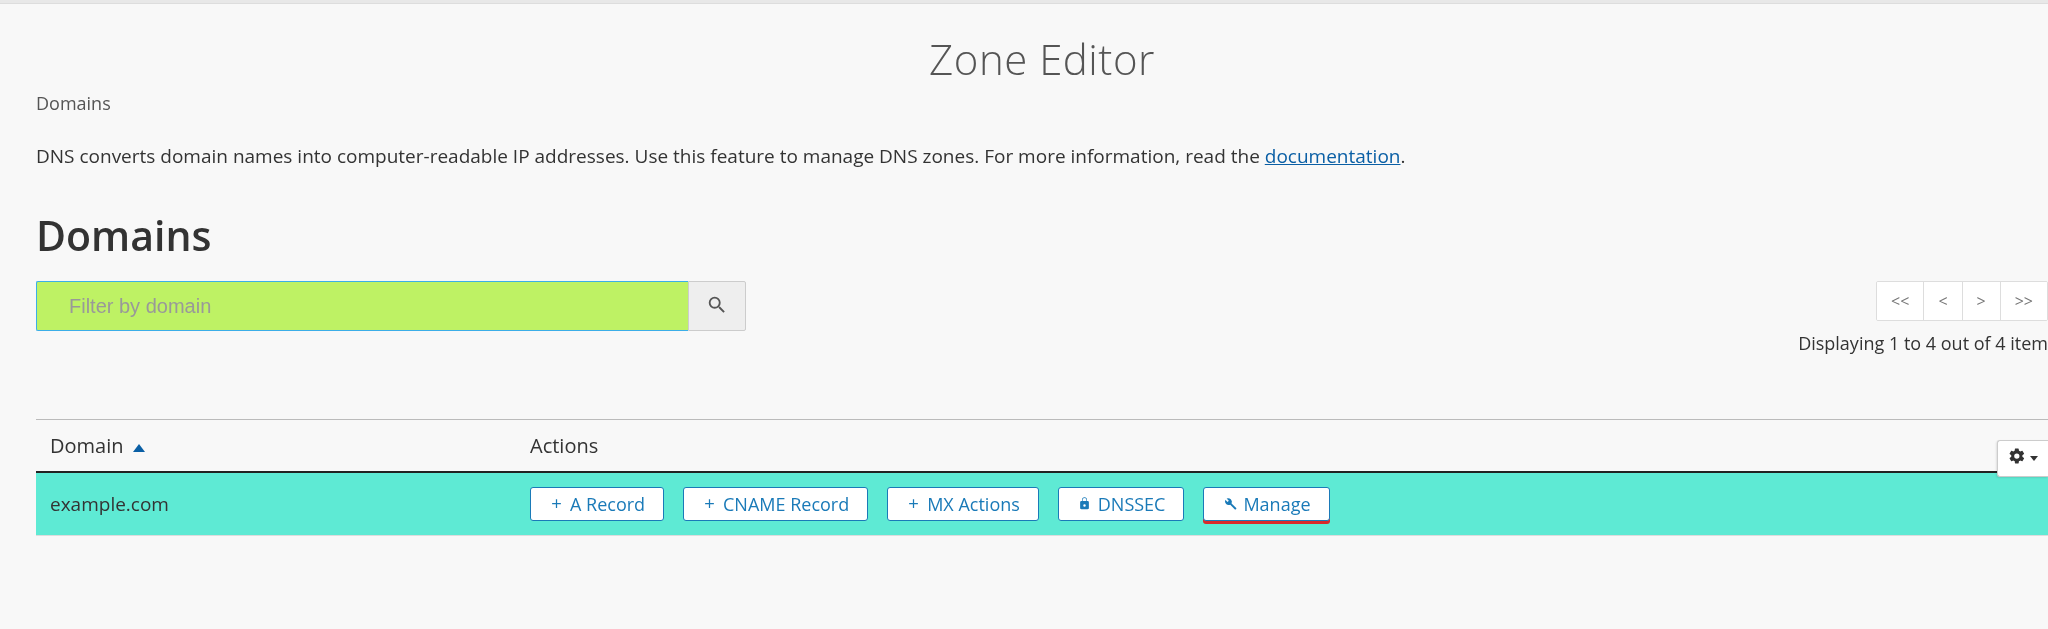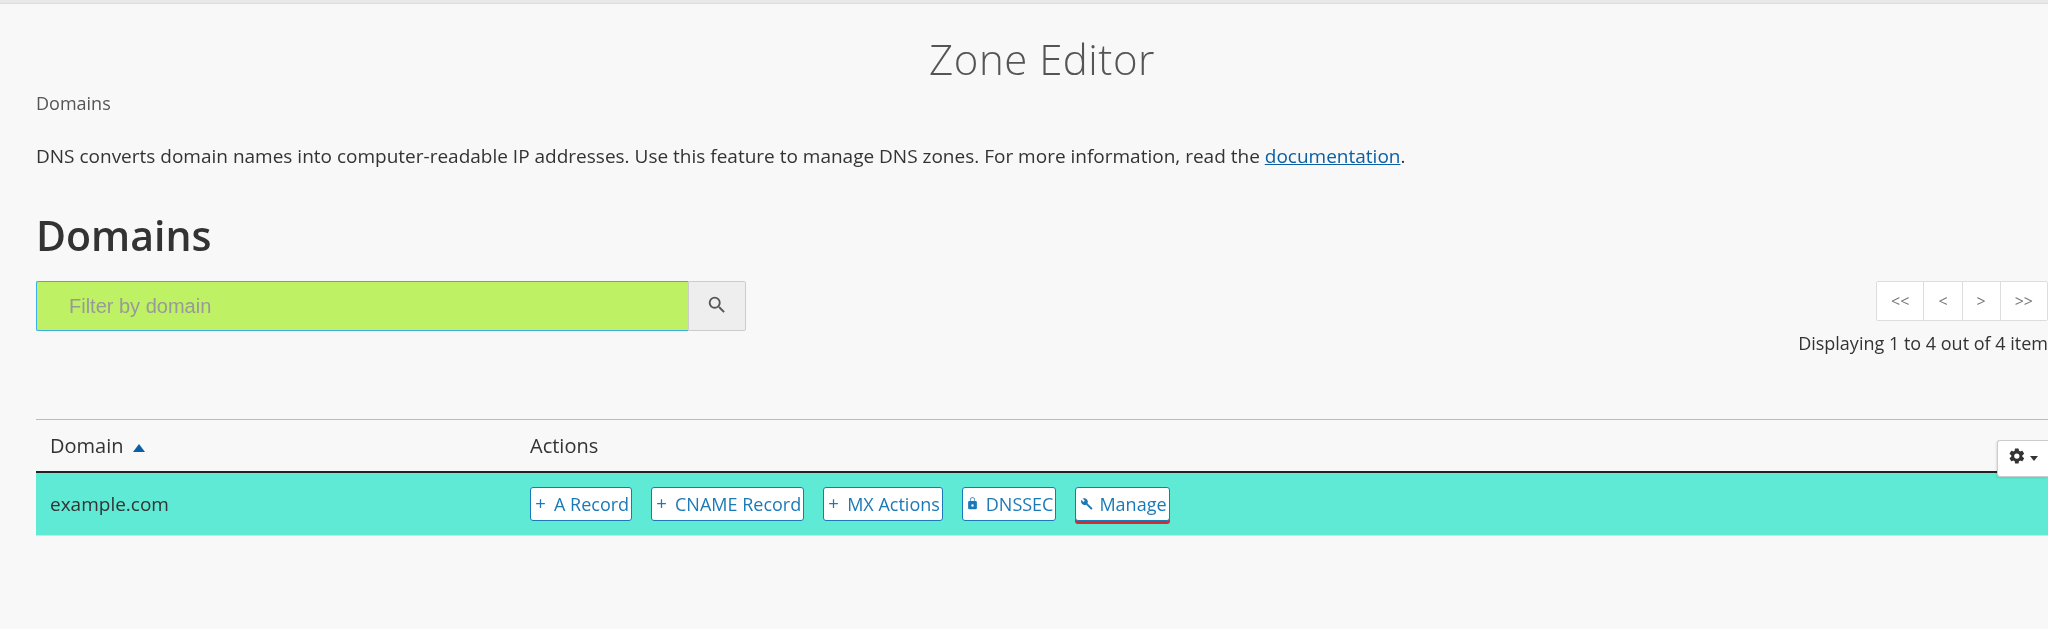--- a/index.html
+++ b/index.html
@@ -154,21 +154,21 @@
   }
   .action-cell { white-space:nowrap; }
   .btn-outline {
     display:inline-flex;
     align-items:center;
     gap:6px;
     border:1px solid #1a7ab8;
     color:#1a7ab8;
     background:#fff;
     border-radius:3px;
-    padding:7px 2px;
+    padding:7px 18px;
     font-size:18px;
     margin-right:14px;
     cursor:pointer;
     font-family:inherit;
     line-height:1;
   }
   .btn-outline svg { width:15px; height:15px; fill:#1a7ab8; }
   .btn-outline.highlighted { box-shadow: 0 3px 0 0 #d82a2a; justify-content: space-between; }
 
   

